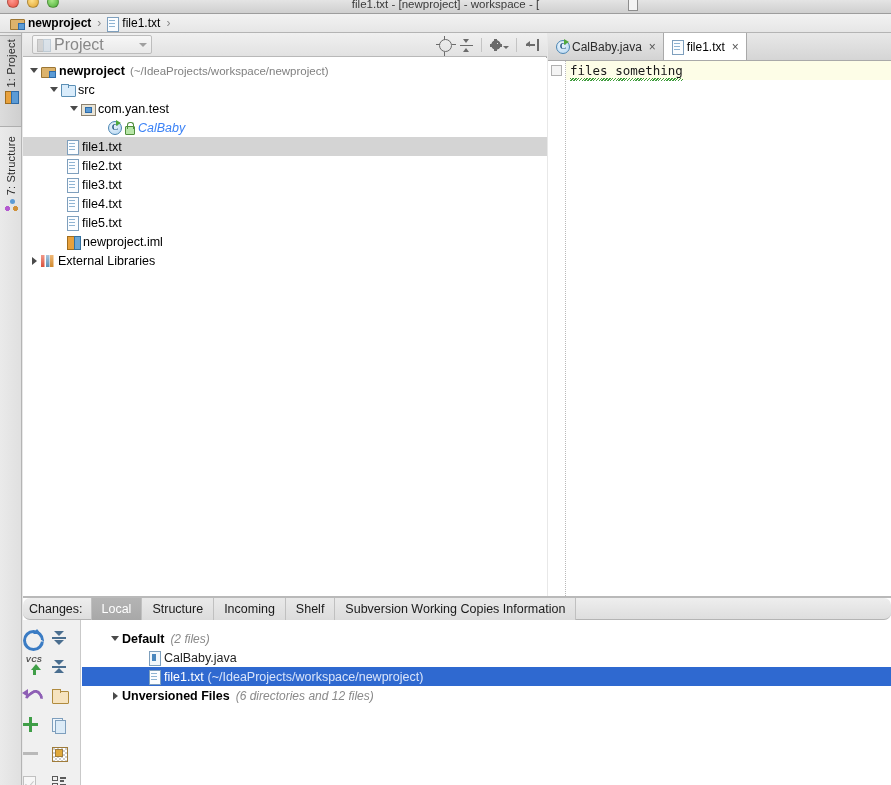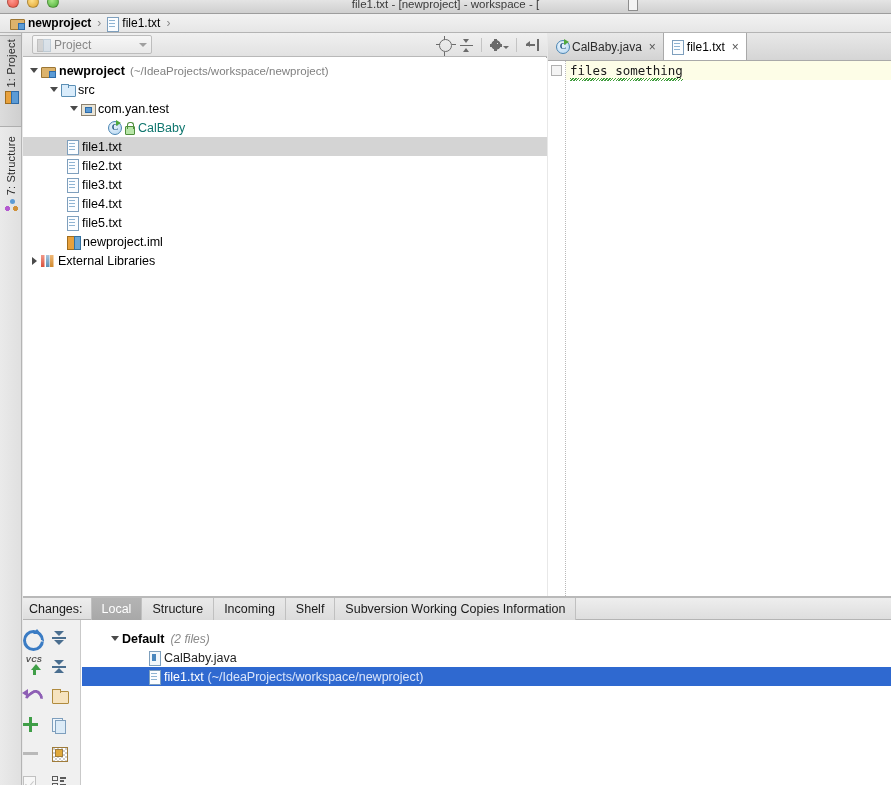--- a/index.html
+++ b/index.html
@@ -130,21 +130,21 @@
     position: absolute; left: 0; top: 0; width: 524px; height: 24px;
     background: linear-gradient(#f0f0f0,#e2e2e2);
     border-bottom: 1px solid #b8b8b8;
     display: flex; align-items: center;
   }
   #proj-combo {
     margin-left: 9px; width: 120px; height: 19px;
     background: linear-gradient(#f7f7f7,#e9e9e9);
     border: 1px solid #bdbdbd; border-radius: 2px;
     display: flex; align-items: center; padding: 0 4px;
-    color: #888; font-size: 12px;
+    color: #888; font-size: 16px;
   }
   .ic-proj-combo { width:12px;height:11px;position:relative;margin-right:5px;opacity:.55; }
   .ic-proj-combo:before{content:"";position:absolute;left:0;top:0;width:5px;height:11px;background:#bdbdbd;border:1px solid #9a9a9a;}
   .ic-proj-combo:after{content:"";position:absolute;left:6px;top:0;width:6px;height:11px;background:#c9d7e4;border:1px solid #9ab0c2;}
   #proj-combo .caret {
     margin-left: auto; width: 0; height: 0;
     border-left: 4px solid transparent; border-right: 4px solid transparent;
     border-top: 4px solid #a0a0a0;
   }
   #proj-tools {
@@ -201,21 +201,21 @@
   }
   .twist .down {
     width:0;height:0;border-left:4.5px solid transparent;border-right:4.5px solid transparent;border-top:5px solid #4a4a4a;
   }
   .twist .right {
     width:0;height:0;border-top:4.5px solid transparent;border-bottom:4.5px solid transparent;border-left:5px solid #4a4a4a;
   }
   .tname { font-size:12.5px; }
   .tname.bold { font-weight: bold; }
   .tpath { color:#808080; font-size:11.5px; margin-left:5px; }
-  .tname.link { color:#0f766e; }
+  .tname.link { color:#3b82f6;font-style:italic; }
 
   
   .ic-folder { width:13px;height:11px;position:relative;margin-right:4px;flex:0 0 auto; }
   .ic-folder:before{
     content:"";position:absolute;left:0;top:1px;width:13px;height:10px;
     background:#d9ecfb;border:1px solid #5b8fb5;border-radius:1px;
   }
   .ic-folder:after{
     content:"";position:absolute;left:0;top:0px;width:6px;height:3px;
     background:#d9ecfb;border:1px solid #5b8fb5;border-bottom:none;border-radius:1px 1px 0 0;
@@ -316,21 +316,21 @@
 
   
   #changeswin {
     position: absolute; left: 23px; top: 598px; width: 868px; height: 187px;
     background: #ffffff;
   }
   #changes-header {
     position: absolute; left: 0; top: 0; width: 868px; height: 22px;
     background: linear-gradient(#eeeeee,#dedede);
     border-bottom: 1px solid #b4b4b4;
-    display: flex; align-items: center;
+    display: flex; align-items: center; border-radius: 7px;
   }
   #changes-label { margin-left: 6px; margin-right: 8px; font-size: 12.5px; color:#1a1a1a; }
   .ctab {
     height: 22px; display: flex; align-items: center; padding: 0 10px;
     font-size: 12.5px; color:#1a1a1a;
     border-left: 1px solid #c0c0c0; border-right: 1px solid #c0c0c0;
     background: linear-gradient(#e9e9e9,#dcdcdc);
     margin-right: -1px;
   }
   .ctab.active {
@@ -712,16 +712,24 @@
       </div>
 
       <div class="crow selected">
         <span class="ind" style="width:67px"></span>
         <span class="ic-txt"></span>
         <span class="cfile">file1.txt</span>
         <span class="cpath">(~/IdeaProjects/workspace/newproject)</span>
       </div>
 
 
+      <div class="crow">
+        <span class="ind" style="width:26px"></span>
+        <span class="twist">
+            <i class="right"></i>
+          </span>
+        <span class="cname">Unversioned Files</span>
+        <span class="cmeta">(6 directories and 12 files)</span>
+      </div>
 
     </div>
   </div>
 </div>
 
 </body></html>

